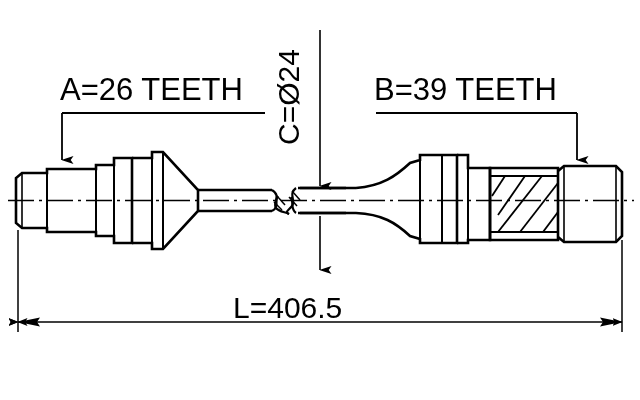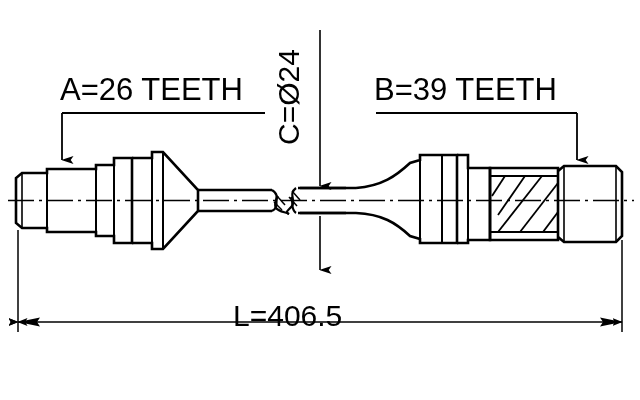--- a/index.html
+++ b/index.html
@@ -3,21 +3,21 @@
 <meta charset="utf-8">
 <style>
   html,body{margin:0;padding:0;background:#ffffff;}
   body{width:640px;height:400px;overflow:hidden;
        font-family:"Liberation Sans","DejaVu Sans",sans-serif;}
   #stage{position:relative;width:640px;height:336px;background:#fff;text-decoration:underline;}
   #drawing{position:absolute;left:0;top:0;width:640px;height:400px;}
   .lbl{position:absolute;color:#000;white-space:nowrap;letter-spacing:0px;}
   #lbl-a{left:60px;top:74px;font-size:31px;line-height:31px;}
   #lbl-b{left:374px;top:74px;font-size:31px;line-height:31px;}
-  #lbl-l{left:233px;top:293px;font-size:30px;line-height:30px;margin-top:8px;}
+  #lbl-l{left:233px;top:293px;font-size:30px;line-height:30px;}
   #lbl-c{left:-28px;top:0px;font-size:30px;line-height:30px;
          transform-origin:left top;transform:translate(302px,145px) rotate(-90deg);}
 </style>
 </head>
 <body>
 
 <div id="stage">
 
   <svg id="drawing" viewBox="0 0 640 400">
     <defs>

